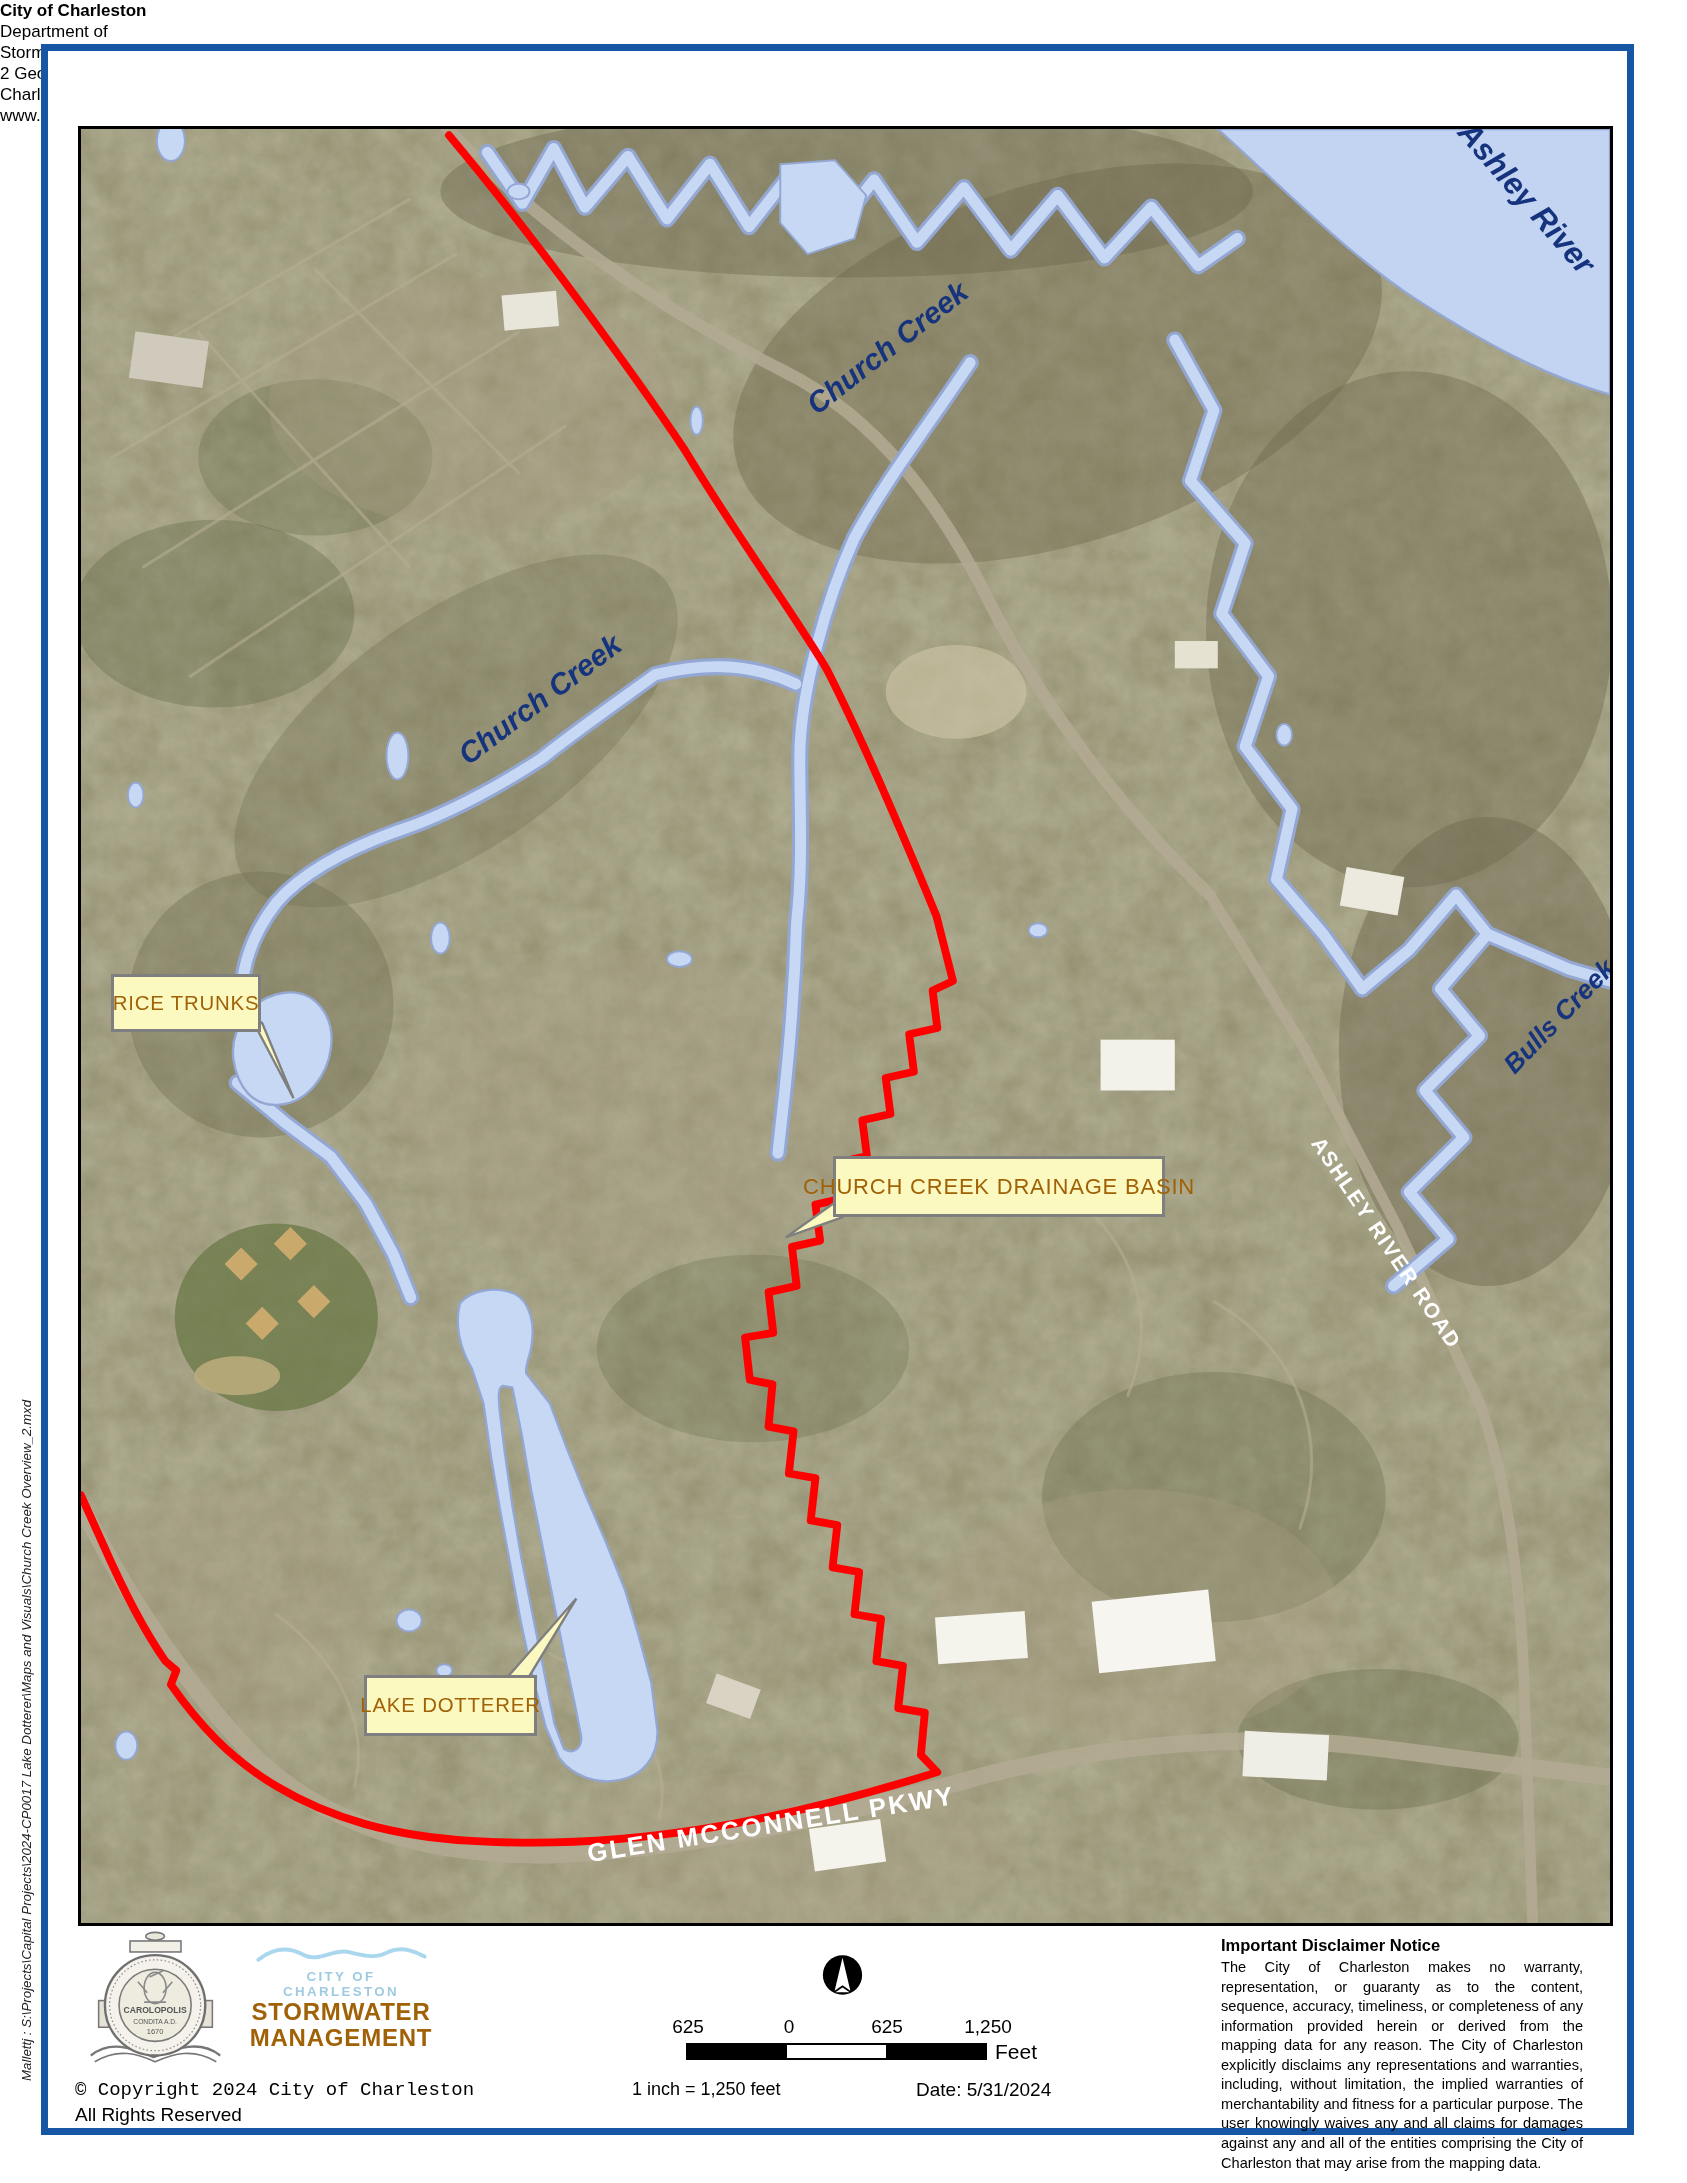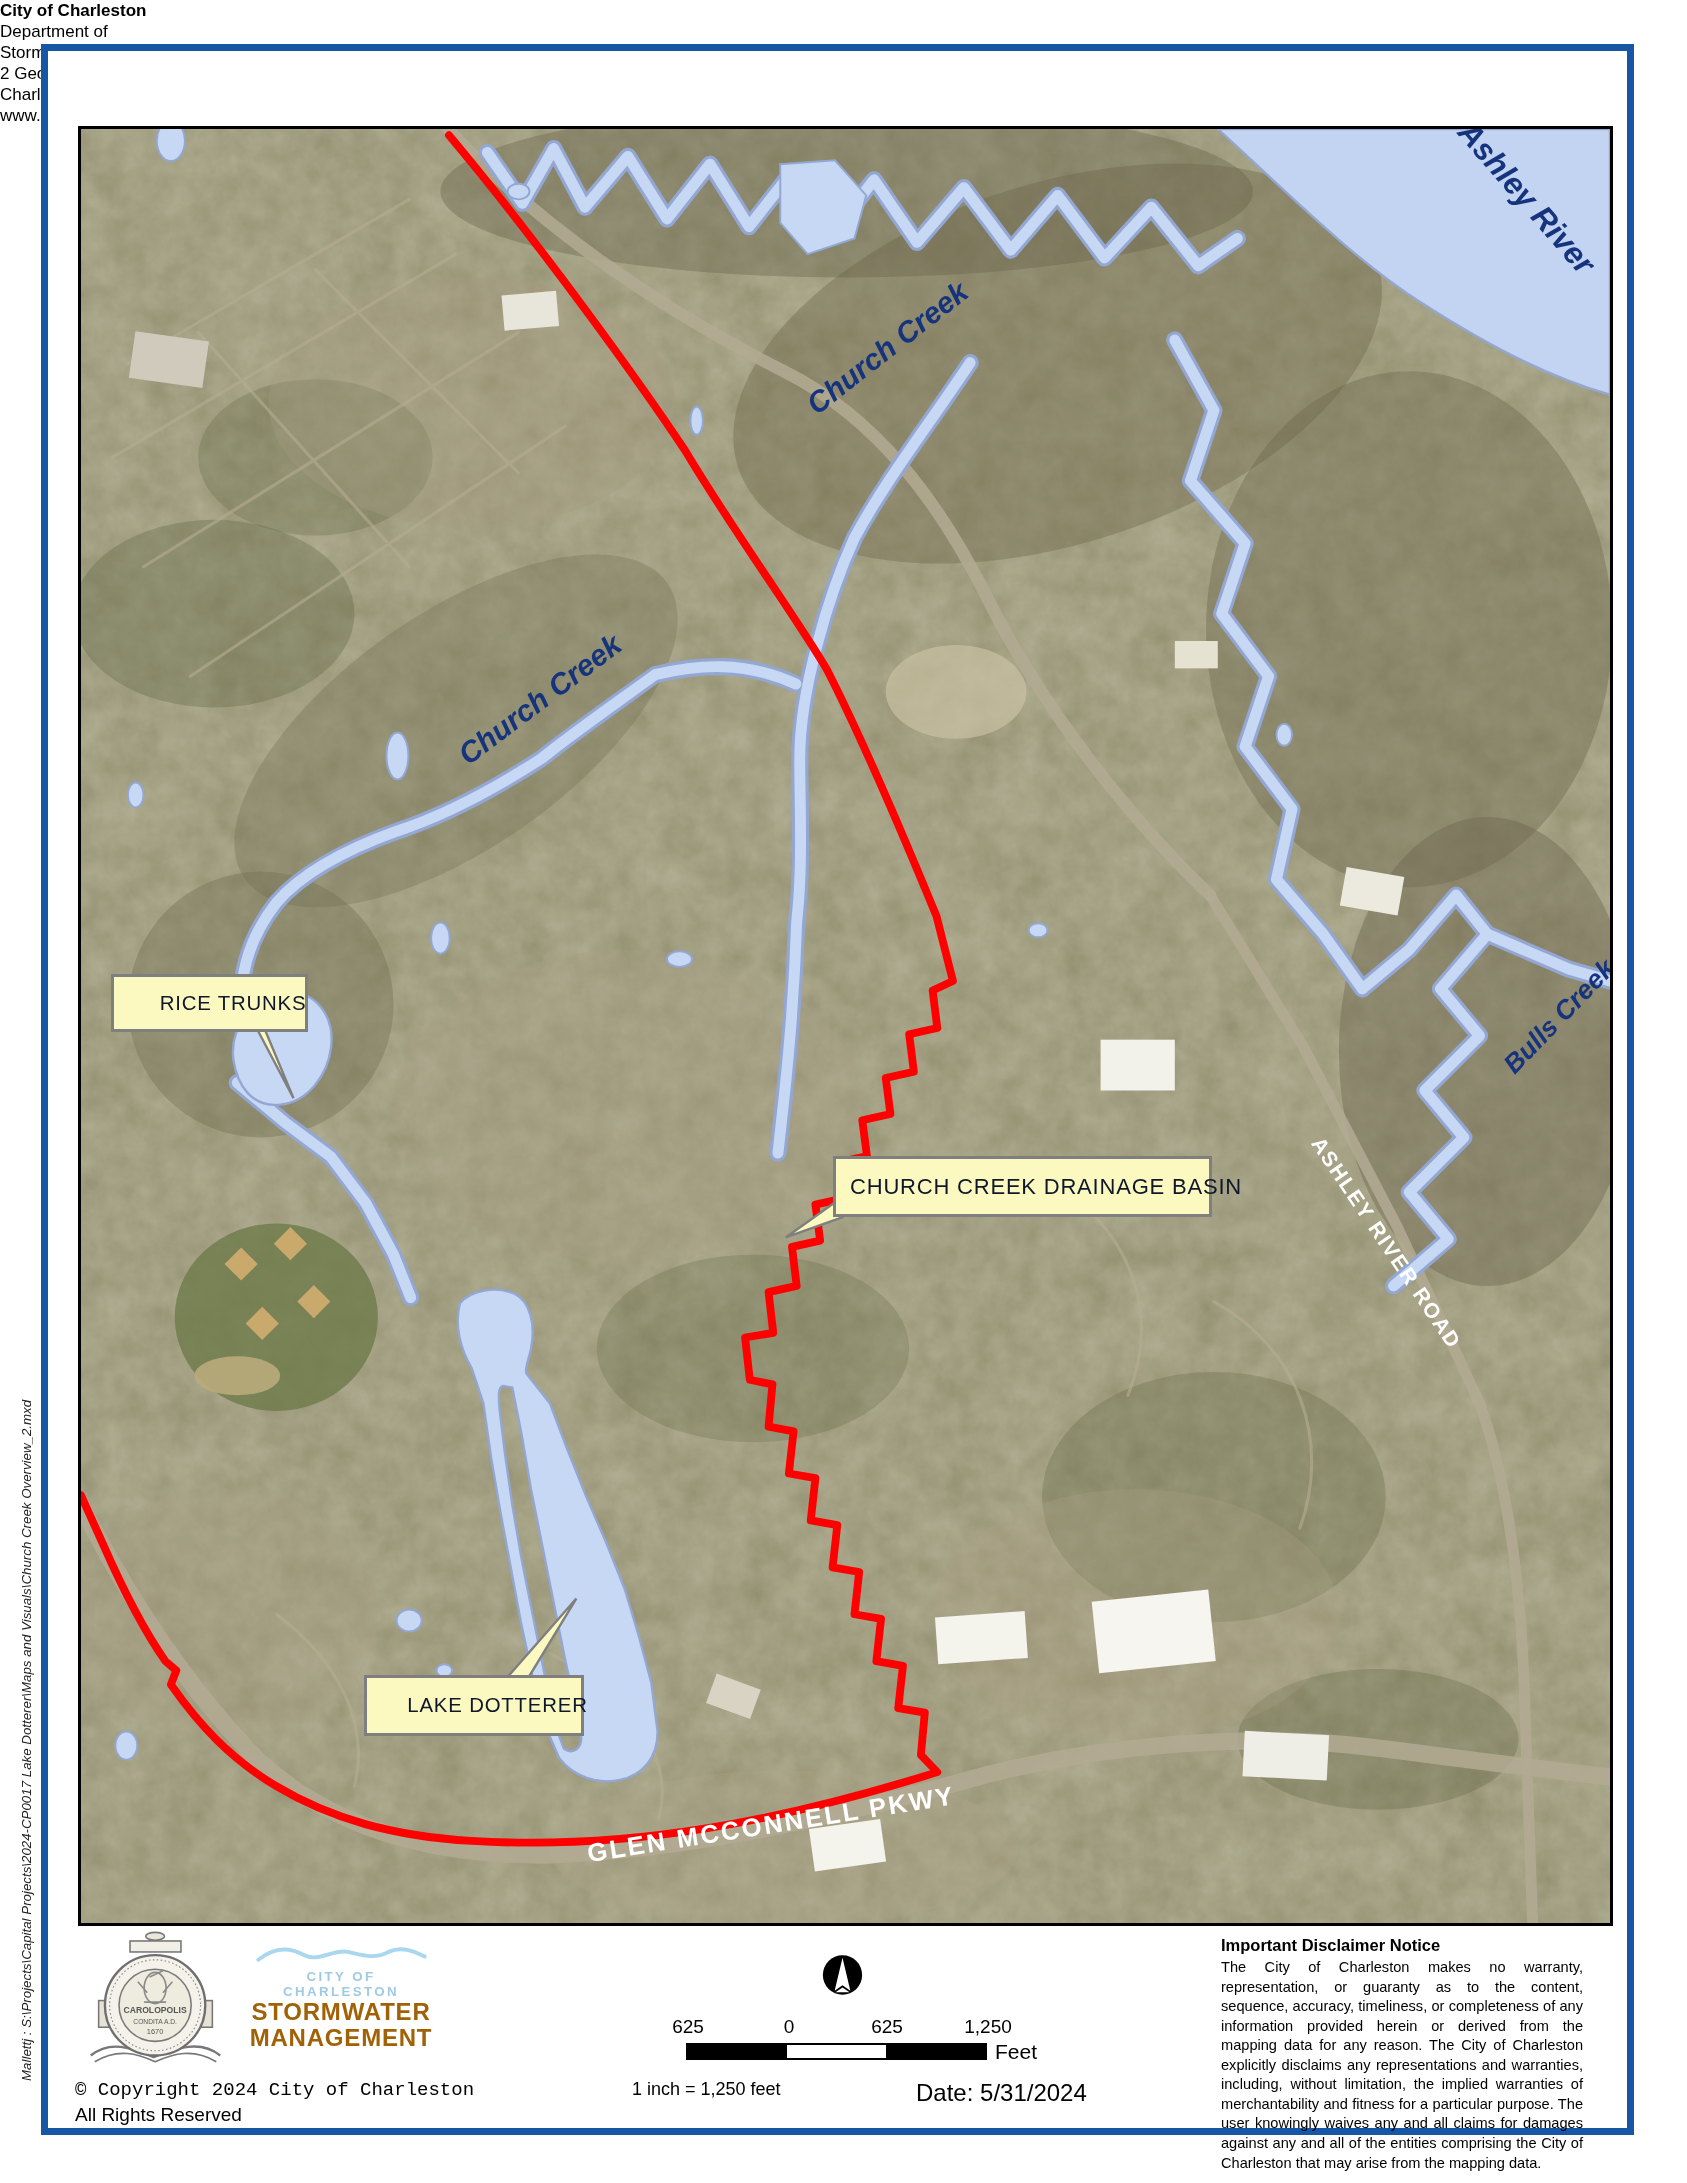--- a/index.html
+++ b/index.html
@@ -9,37 +9,37 @@
                border:7.8px solid #1656a5;box-sizing:border-box;background:#fff;}
   .map-title{position:absolute;left:77px;top:58px;font-size:41px;font-weight:bold;
              letter-spacing:-0.8px;white-space:nowrap;}
   .mxd-path{position:absolute;left:19px;top:2081px;transform:rotate(-90deg);
             transform-origin:0 0;font-size:13.3px;font-style:italic;color:#222;white-space:nowrap;}
   .map-frame{position:absolute;left:78px;top:126px;width:1535px;height:1800px;
              border:3.9px solid #000;box-sizing:border-box;background:#8a8263;overflow:hidden;}
   .map-frame svg{display:block;width:100%;height:100%;}
   .callout{position:absolute;background:#fbf9c0;border:3.1px solid #7f7f7f;
            display:flex;align-items:center;justify-content:center;
-           font-size:20.4px;color:#0f172a;letter-spacing:0.8px;white-space:nowrap;z-index:5;padding-left:47px;}
+           font-size:20.4px;color:#a16207;letter-spacing:0.8px;white-space:nowrap;z-index:5;}
   .co-rice{left:111px;top:974px;width:144px;height:52px;}
   .co-basin{left:833px;top:1156px;width:326px;height:55px;font-size:22px;}
   .co-lake{left:364px;top:1675px;width:167px;height:55px;}
   .ftr{position:absolute;}
   .copyright{left:75px;font-size:19px;}
   .addr{left:421px;top:1950px;font-size:17px;line-height:21px;}
   .addr .b{font-weight:bold;}
   .scale-label{font-size:19px;transform:translateX(-50%);top:2016px;position:absolute;}
   .scalebar{position:absolute;left:686px;top:2043px;width:301px;height:16.5px;display:flex;
             border:1.6px solid #000;box-sizing:border-box;background:#000;}
   .scalebar .seg{flex:1;}
   .seg.black{background:#000;}
   .seg.white{background:#fff;border-top:1.6px solid #000;border-bottom:1.6px solid #000;box-sizing:border-box;}
   .feet{left:995px;top:2040px;font-size:21px;position:absolute;}
   .ratio{left:632px;top:2079px;font-size:18px;position:absolute;}
-  .mapdate{left:916px;top:2079px;font-size:24px;position:absolute;}
+  .mapdate{left:916px;top:2079px;font-size:19px;position:absolute;}
   .disclaimer{position:absolute;left:1221px;top:1936px;width:362px;}
   .disclaimer h4{margin:0 0 3.1px 0;font-size:16.5px;font-weight:bold;}
   .disclaimer p{margin:0;font-size:14.6px;line-height:1.34;text-align:justify;}
   .brand{position:absolute;left:247px;top:1944px;width:188px;text-align:center;}
   .brand .city{font-size:13.3px;font-weight:bold;letter-spacing:2.4px;color:#9fcbe2;margin-top:1.6px;}
   .brand .big{font-size:24px;font-weight:bold;letter-spacing:0.8px;color:#a16207;line-height:26px;}
   .wl{font-style:italic;font-weight:600;fill:#16337d;}
   .rl{font-weight:bold;fill:#ffffff;}
 </style>
 </head>

